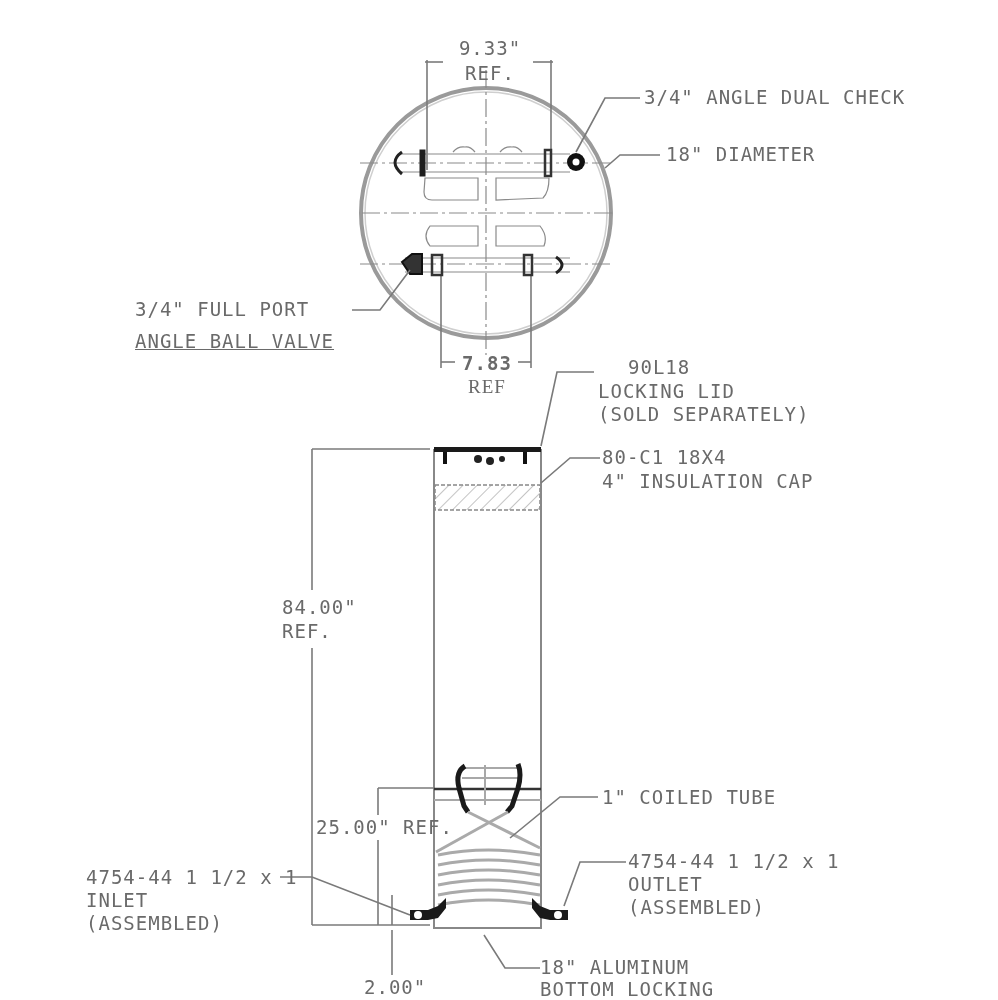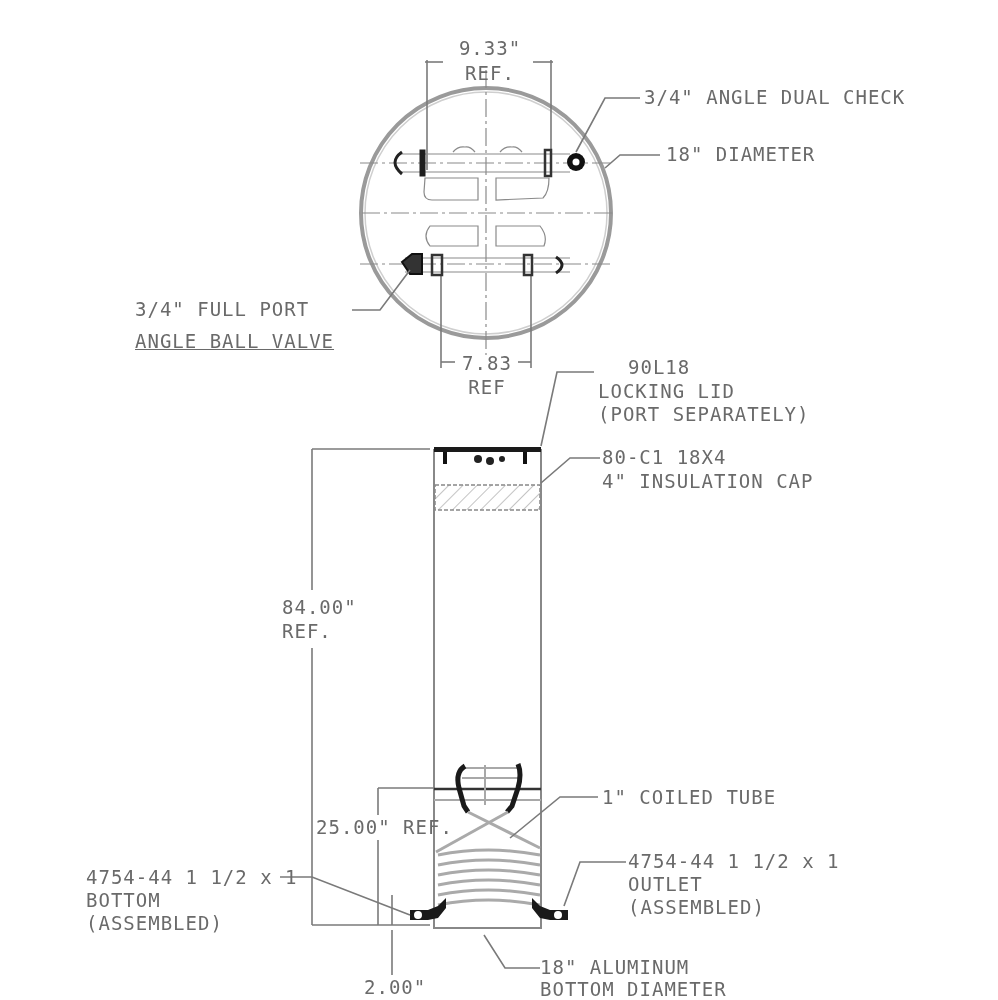--- a/index.html
+++ b/index.html
@@ -130,37 +130,37 @@
     <polyline class="ln" points="484,935 505,968 540,968"></polyline>
   </g>
 </svg>
 
 <div class="lbl c" style="left:450px;top:37px;width:80px;">9.33"</div>
 <div class="lbl c" style="left:450px;top:62px;width:80px;">REF.</div>
 <div class="lbl" style="left:644px;top:86px;">3/4" ANGLE DUAL CHECK</div>
 <div class="lbl" style="left:666px;top:143px;">18" DIAMETER</div>
 <div class="lbl" style="left:135px;top:298px;">3/4" FULL PORT</div>
 <div class="lbl" style="left:135px;top:330px;text-decoration:underline;">ANGLE BALL VALVE</div>
-<div class="lbl c" style="left:455px;top:352px;width:64px;">7.83</div>
-<div class="lbl c" style="left:455px;top:376px;width:64px;">REF</div>
+<div class="lbl c" style="left:455px;top:352px;width:64px;font-weight:bold;">7.83</div>
+<div class="lbl c" style="left:455px;top:376px;width:64px;font-family:Liberation Serif, serif;">REF</div>
 
 <div class="lbl" style="left:628px;top:356px;">90L18</div>
 <div class="lbl" style="left:598px;top:380px;">LOCKING LID</div>
-<div class="lbl" style="left:598px;top:403px;">(PORT SEPARATELY)</div>
+<div class="lbl" style="left:598px;top:403px;">(SOLD SEPARATELY)</div>
 <div class="lbl" style="left:602px;top:446px;">80-C1 18X4</div>
 <div class="lbl" style="left:602px;top:470px;">4" INSULATION CAP</div>
 
 <div class="lbl" style="left:282px;top:596px;">84.00"</div>
 <div class="lbl" style="left:282px;top:620px;">REF.</div>
 <div class="lbl" style="left:316px;top:816px;">25.00" REF.</div>
 <div class="lbl" style="left:602px;top:786px;">1" COILED TUBE</div>
 
 <div class="lbl" style="left:628px;top:850px;">4754-44 1 1/2 x 1</div>
 <div class="lbl" style="left:628px;top:873px;">OUTLET</div>
 <div class="lbl" style="left:628px;top:896px;">(ASSEMBLED)</div>
 
 <div class="lbl" style="left:86px;top:866px;">4754-44 1 1/2 x 1</div>
-<div class="lbl" style="left:86px;top:889px;">BOTTOM</div>
+<div class="lbl" style="left:86px;top:889px;">INLET</div>
 <div class="lbl" style="left:86px;top:912px;">(ASSEMBLED)</div>
 
 <div class="lbl" style="left:364px;top:976px;">2.00"</div>
 <div class="lbl" style="left:540px;top:956px;">18" ALUMINUM</div>
-<div class="lbl" style="left:540px;top:978px;">BOTTOM DIAMETER</div>
+<div class="lbl" style="left:540px;top:978px;">BOTTOM LOCKING</div>
 
 </body></html>

